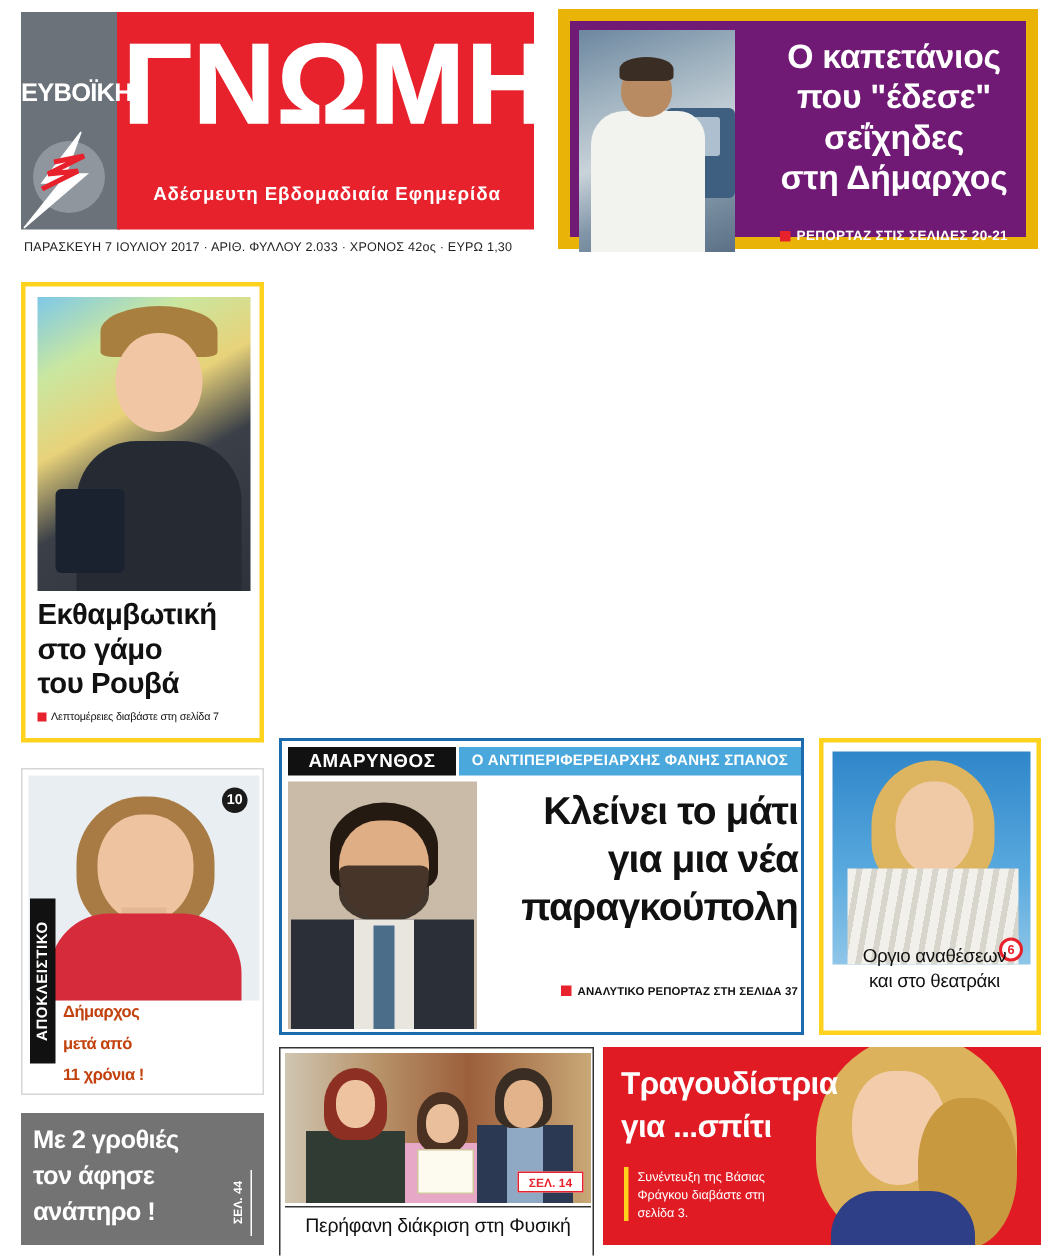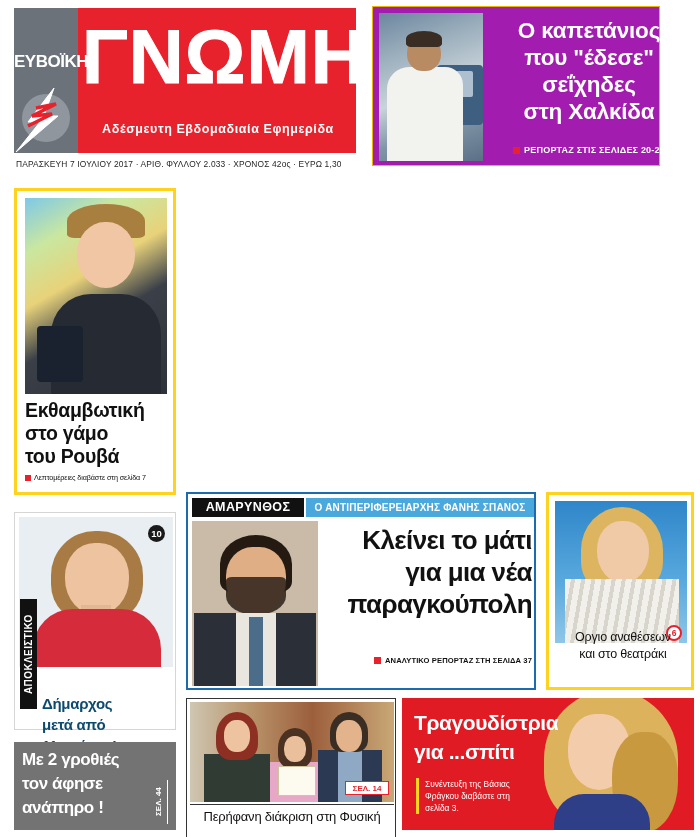--- a/index.html
+++ b/index.html
@@ -43,22 +43,22 @@
     position: absolute; left: 12px; top: 82px; width: 72px; height: 72px;
   }
   .mast-dateline {
     position: absolute; left: 16px; top: 159px; width: 350px;
     font-size: 8.4px; color: #231f20; letter-spacing: 0.15px;
     white-space: nowrap; font-weight: normal;
   }
 
   
   .teaser-blue {
-    position: absolute; left: 372px; top: 6px; width: 288px; height: 160px;
-    background: #a21caf; border: 1px solid #eab308;
+    position: absolute; left: 372px; top: 6px; width: 320px; height: 160px;
+    background: #701a75; border: 8px solid #eab308;
   }
   .teaser-photo {
     position: absolute; left: 6px; top: 6px; width: 104px; height: 148px;
     background: linear-gradient(160deg,#6d87a0 0%,#9fb2bf 28%,#c9d3da 52%,#8195a8 74%,#5b7086 100%);
     overflow: hidden;
   }
   .tp-man-head {
     position: absolute; left: 28px; top: 22px; width: 34px; height: 36px;
     background: #b98b63; border-radius: 50% 50% 46% 46%;
   }
@@ -162,23 +162,22 @@
     background: #e3b694; }
   .mayor-vtag {
     position: absolute; left: 5px; top: 86px; width: 17px; height: 110px;
     background: #111; color: #fff; font-size: 10px; font-weight: bold;
     writing-mode: vertical-rl; transform: rotate(180deg);
     text-align: center; letter-spacing: 0.4px; line-height: 17px;
     display: flex; align-items: center; justify-content: center;
   }
   .mayor-title {
     position: absolute; left: 27px; top: 152px; width: 130px;
-    font-size: 15px; font-weight: bold; line-height: 21px; color: #0c4a6e;
+    font-size: 11px; font-weight: bold; line-height: 21px; color: #c2410c;
     letter-spacing: -0.3px;
-    margin-top: 28px;
   }
   .mayor-badge { right: 10px; top: 12px; }
 
   
   .blue-box {
     position: absolute; left: 14px; top: 742px; width: 162px; height: 88px;
     background: #737373;
   }
   .blue-title {
     position: absolute; left: 8px; top: 6px; width: 128px;
@@ -360,21 +359,21 @@
       <div class="tp-console"></div>
         <div class="tp-screen"></div>
       <div class="tp-man-body"></div>
       <div class="tp-man-head"></div>
         <div class="tp-man-hair"></div>
     </div>
     <div class="teaser-text">
       <div>Ο καπετάνιος</div>
       <div>που "έδεσε"</div>
       <div>σεΐχηδες</div>
-      <div>στη Χαλκίδα</div>
+      <div>στη Δήμαρχος</div>
     </div>
     <div class="teaser-note">
       <span class="sq"></span><span>ΡΕΠΟΡΤΑΖ ΣΤΙΣ ΣΕΛΙΔΕΣ 20-21</span>
     </div>
   </div>
 
 
   <div class="wed-box box-yellow">
     <div class="wed-photo">
       <div class="wp-hair"></div>

